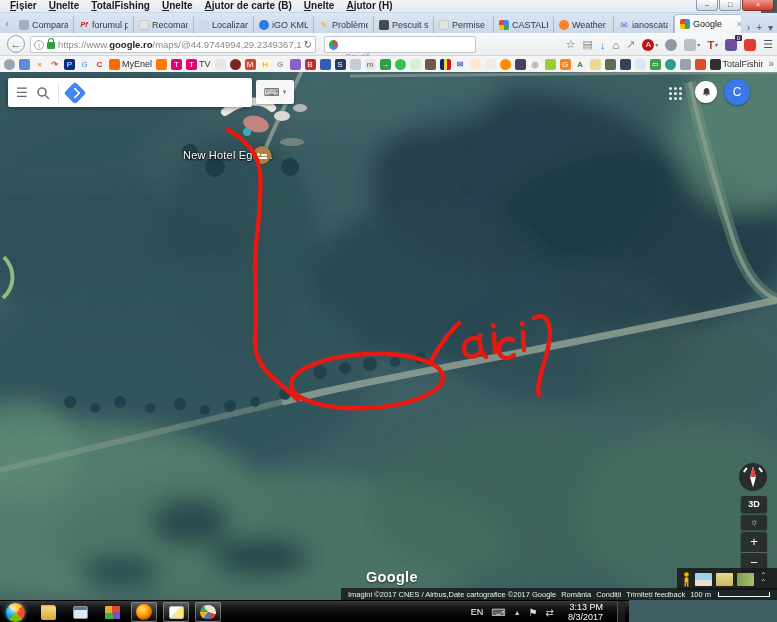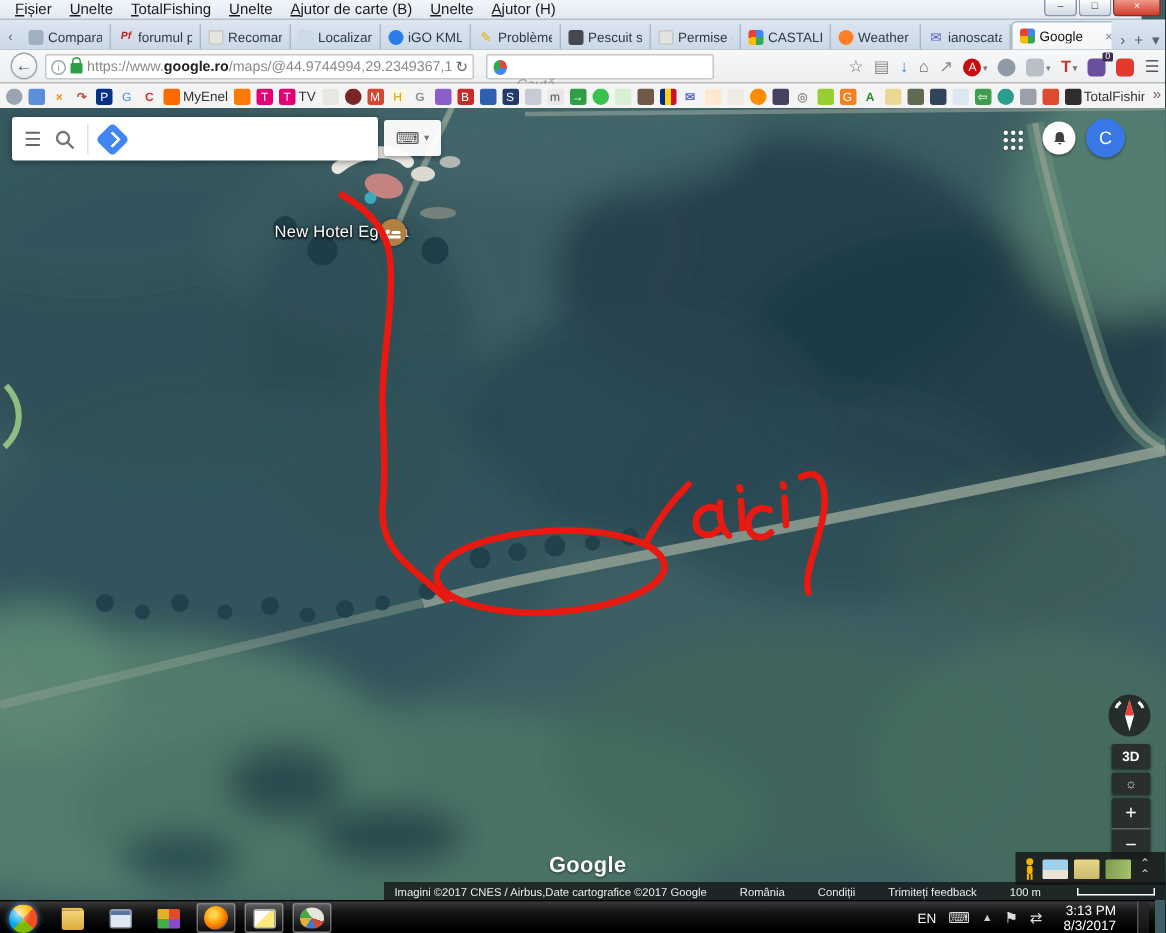--- a/index.html
+++ b/index.html
@@ -1,21 +1,21 @@
 <!DOCTYPE html>
 <html><head>
 <meta charset="utf-8">
 <style>
   html,body{margin:0;padding:0;background:#000;}
   #screen{position:relative;width:777px;height:622px;overflow:hidden;
     font-family:"Liberation Sans",sans-serif;background:#3d5f63;-webkit-font-smoothing:antialiased;}
   
   #menubar{position:absolute;top:0;left:0;width:761px;height:13px;
-    background:linear-gradient(#f2f5fa,#e3eaf3);display:flex;align-items:center;
-    font-size:10px;color:#1b1b1b;padding-left:4px;box-sizing:border-box;border-bottom:1px solid #ccd6e2;}
+    background:linear-gradient(#f2f5fa,#e3eaf3);display:flex;align-items:flex-start;
+    font-size:10px;color:#1b1b1b;padding-left:4px;box-sizing:border-box;border-bottom:1px solid #ccd6e2;font-weight:bold;}
   .menu-item{padding:0 6px;display:inline-block;cursor:default;}
   .menu-item::first-letter{text-decoration:underline;}
   #win-controls{position:absolute;top:0;right:3px;display:flex;gap:1px;z-index:50;}
   .wbtn{width:20px;height:10px;font-size:7px;line-height:9px;text-align:center;color:#333;
     background:linear-gradient(#fdfdfd,#cfd8e4);border:1px solid #8a98ab;border-top:none;border-radius:0 0 3px 3px;}
   .wbtn.close{width:30px;background:linear-gradient(#f0988a,#d23b2a);color:#fff;border-color:#8a2f24;}
   
   #tabbar{position:absolute;top:13px;left:0;width:777px;height:20px;
     background:linear-gradient(#dde6f1,#cbd8e7);display:flex;align-items:flex-end;}
   .tscroll{flex:0 0 14px;height:18px;font-size:9px;color:#55636f;text-align:center;line-height:18px;}
@@ -132,24 +132,24 @@
   
   #minimap{position:absolute;left:12px;top:458px;width:52px;height:52px;z-index:20;border:3px solid #3c3c3c;
     border-radius:2px;background:#e9e7e0;box-sizing:border-box;overflow:hidden;
     background-image:linear-gradient(78deg,transparent 46%,#aac6e2 46% 53%,transparent 53%),
       linear-gradient(168deg,transparent 30%,#bcd2e8 30% 36%,transparent 36%);}
   #minimap-label{position:absolute;left:3px;bottom:2px;color:#fff;font-size:8.5px;text-shadow:0 0 2px #000;}
   
   #gmap-logo{position:absolute;left:366px;top:497px;z-index:20;color:#fff;font-size:14.5px;font-weight:bold;
     letter-spacing:.3px;text-shadow:0 1px 2px rgba(0,0,0,.55);}
   #attribution{position:absolute;right:0;bottom:0;height:12px;z-index:21;background:rgba(15,15,15,.72);
-    display:flex;align-items:center;gap:22px;padding:0 7px;color:#eee;font-size:7.5px;white-space:nowrap;}
+    display:flex;align-items:center;gap:5px;padding:0 7px;color:#eee;font-size:7.5px;white-space:nowrap;}
   #scalebar{width:50px;height:4px;border-left:1px solid #fff;border-right:1px solid #fff;border-bottom:1.5px solid #fff;margin-left:2px;}
   
-  #taskbar{position:absolute;top:600px;left:0;width:770px;height:22px;
+  #taskbar{position:absolute;top:600px;left:0;width:629px;height:22px;
     background:linear-gradient(#3a3a3a,#161616 30%,#000 80%);display:flex;align-items:center;border-top:1px solid #000;}
   #start-orb{width:19px;height:19px;border-radius:50%;margin:0 7px 0 6px;
     background:radial-gradient(circle at 35% 30%,rgba(255,255,255,.75),rgba(255,255,255,0) 45%),
       conic-gradient(from 45deg,#f25022 0 25%,#7fba00 0 50%,#00a4ef 0 75%,#ffb900 0);
     box-shadow:0 0 4px rgba(120,180,255,.8);}
   .task-icon{width:26px;height:20px;display:flex;align-items:center;justify-content:center;margin:0 3px;border-radius:2px;}
   .task-icon.open{background:linear-gradient(rgba(255,255,255,.22),rgba(255,255,255,.06));
     border:1px solid rgba(255,255,255,.35);box-sizing:border-box;}
   .ti{width:15px;height:13px;border-radius:2px;}
   .ti.folder{background:linear-gradient(#f5d77a,#d9a93c);border-top:2px solid #e8c254;border-radius:1px 3px 2px 2px;}

